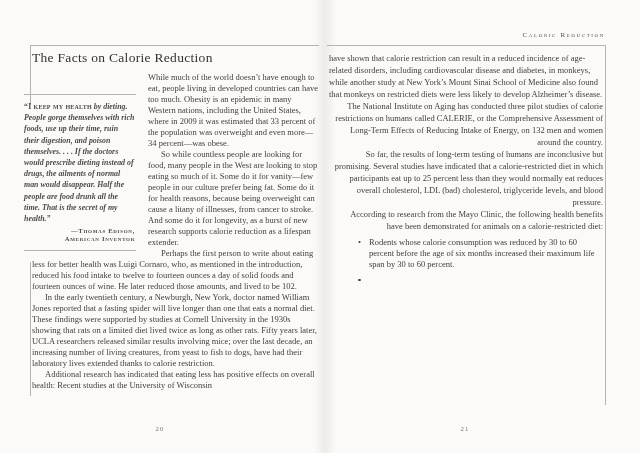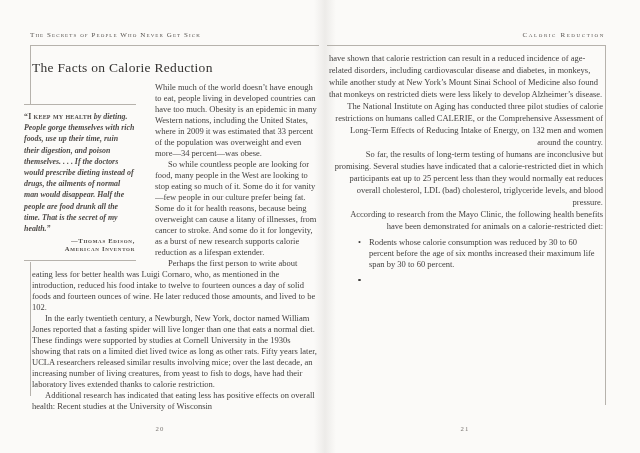--- a/index.html
+++ b/index.html
@@ -33,35 +33,35 @@
   .rh-left  { left:30px; }
   .rh-right { right:20px; letter-spacing:1.6px; }
 
   .rule { position:absolute; background:#b6b2ac; }
   .head-rule-left  { left:30px;  top:45px; width:289px; height:1px; }
   .head-rule-right { left:22px;  top:45px; width:278px; height:1px; }
   .vrule-left-upper { left:30px; top:45px; width:1px; height:60px; }
   .vrule-left-lower { left:30px; top:262px; width:1px; height:134px; }
   .vrule-right      { left:300px; top:45px; width:1px; height:360px; }
 
-  .content-left { position:absolute; left:32px; top:60px; width:287px; }
+  .content-left { position:absolute; left:32px; top:50px; width:287px; }
   .section-title {
     font-size:13.5px; font-weight:normal; letter-spacing:0.3px;
     color:#353331; margin-bottom:6px;
   }
   .body-text {
     font-size:8.5px; line-height:11px; color:#413f3e;
     text-align:left;
   }
   .body-text p { margin:0; }
   .body-text p.indent { text-indent:13px; }
 
   .pull-quote {
     float:left; width:112px;
-    margin:22px 19px 6px -8px;
+    margin:22px 12px 6px -8px;
     padding:6px 1px 6px 0;
     border-top:1px solid #b6b2ac;
     border-bottom:1px solid #b6b2ac;
     font-size:7.9px; line-height:11.2px;
     font-style:italic; font-weight:bold;
     color:#4e4a47;
   }
   .q-lead { font-style:normal; font-variant:small-caps; letter-spacing:0.2px; }
   .q-attr {
     margin-top:3px; text-align:right;
@@ -86,21 +86,20 @@
     text-align:center;
     font-size:6.8px; letter-spacing:1.2px; color:#787470;
   }
 </style>
 </head>
 <body>
 
 <div class="spread">
 
   <div class="page page-left">
-    <div class="running-head rh-left">The Secrets of People Who Never Get Sick</div>
     <div class="rule head-rule-left"></div>
     <div class="rule vrule-left-upper"></div>
     <div class="rule vrule-left-lower"></div>
 
     <div class="content-left">
       <h1 class="section-title">The Facts on Calorie Reduction</h1>
       <div class="body-text">
         <aside class="pull-quote">
           <span class="q-lead">“I keep my health</span><span class="q-rest"> by dieting. People gorge themselves with rich foods, use up their time, ruin their digestion, and poison themselves. . . . If the doctors would prescribe dieting instead of drugs, the ailments of normal man would disappear. Half the people are food drunk all the time. That is the secret of my health.”</span>
           <div class="q-attr">

